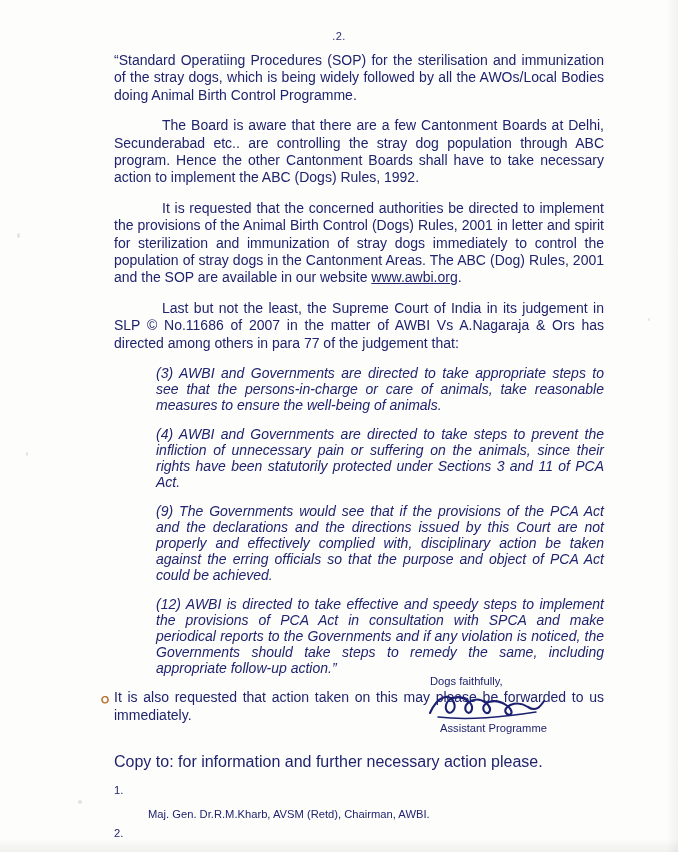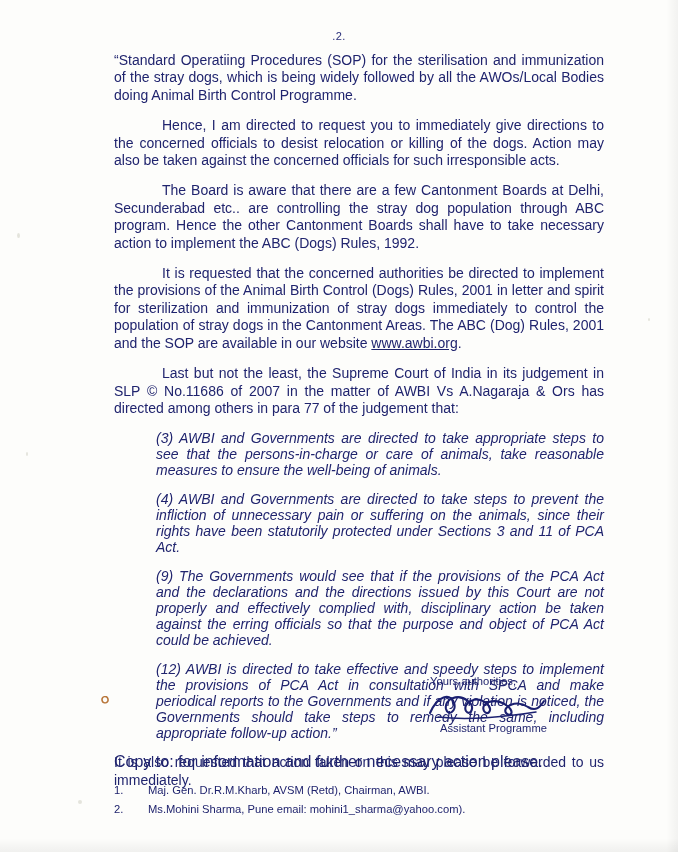--- a/index.html
+++ b/index.html
@@ -113,20 +113,21 @@
   }
   .copy-item {
     display: flex;
   }
   .copy-num {
     width: 34px;
     flex: 0 0 34px;
   }
   .copy-text {
     flex: 1 1 auto;
+    margin-top: 24px;
   }
   .margin-mark {
     position: absolute;
     left: 100px;
     top: 686px;
     font-size: 19px;
     color: #b8763a;
     transform: rotate(-8deg);
   }
   .speck {
@@ -156,42 +157,41 @@
 <body>
 
 <div class="page">
 
   <div class="page-number">.2.</div>
 
   <div class="body-text">
 
     <p class="para noindent">“Standard Operatiing Procedures (SOP) for the sterilisation and immunization of the stray dogs, which is being widely followed by all the AWOs/Local Bodies doing Animal Birth Control Programme.</p>
 
-    <p class="para">Hence, I am directed to request you to immediately give directions to the concerned officials to desist relocation or killing of the dogs. Action may also be taken against the concerned officials for such irresponsible acts.</p>
 
     <p class="para">The Board is aware that there are a few Cantonment Boards at Delhi, Secunderabad etc.. are controlling the stray dog population through ABC program. Hence the other Cantonment Boards shall have to take necessary action to implement the ABC (Dogs) Rules, 1992.</p>
 
     <p class="para"><span>It is requested that the concerned authorities be directed to implement the provisions of the Animal Birth Control (Dogs) Rules, 2001 in letter and spirit for sterilization and immunization of stray dogs immediately to control the population of stray dogs in the Cantonment Areas. The ABC (Dog) Rules, 2001 and the SOP are available in our website </span><span class="underline">www.awbi.org</span><span>.</span></p>
 
     <p class="para">Last but not the least, the Supreme Court of India in its judgement in SLP © No.11686 of 2007 in the matter of AWBI Vs A.Nagaraja &amp; Ors has directed among others in para 77 of the judgement that:</p>
 
     <p class="quoted">(3) AWBI and Governments are directed to take appropriate steps to see that the persons-in-charge or care of animals, take reasonable measures to ensure the well-being of animals.</p>
 
     <p class="quoted">(4) AWBI and Governments are directed to take steps to prevent the infliction of unnecessary pain or suffering on the animals, since their rights have been statutorily protected under Sections 3 and 11 of PCA Act.</p>
 
     <p class="quoted">(9) The Governments would see that if the provisions of the PCA Act and the declarations and the directions issued by this Court are not properly and effectively complied with, disciplinary action be taken against the erring officials so that the purpose and object of PCA Act could be achieved.</p>
 
     <p class="quoted">(12) AWBI is directed to take effective and speedy steps to implement the provisions of PCA Act in consultation with SPCA and make periodical reports to the Governments and if any violation is noticed, the Governments should take steps to remedy the same, including appropriate follow-up action.”</p>
 
     <p class="para noindent closing-line">It is also requested that action taken on this may please be forwarded to us immediately.</p>
 
   </div>
 
   <div class="signature-block">
-    <p class="sig-yours">Yours authorities,</p>
+    <p class="sig-yours">Dogs faithfully,</p>
     <div class="sig-scribble">
       <svg width="130" height="38" viewBox="0 0 130 38" xmlns="http://www.w3.org/2000/svg">
         <path d="M6 26 C 14 8, 26 6, 30 16 C 33 24, 24 30, 22 22 C 20 12, 34 6, 44 14 C 52 20, 46 30, 42 24 C 38 16, 52 8, 62 16 C 70 22, 64 30, 60 24 C 56 16, 70 10, 82 18 C 92 25, 86 31, 82 26 C 78 20, 92 12, 104 20 C 112 25, 116 20, 120 14" fill="none" stroke="#1b2070" stroke-width="2.1" stroke-linecap="round"></path>
         <path d="M14 30 C 40 33, 74 31, 112 25" fill="none" stroke="#1b2070" stroke-width="1.5" stroke-linecap="round"></path>
       </svg>
     </div>
     <p class="sig-title">Assistant Programme</p>
   </div>
 
   <div class="margin-mark">०</div>

